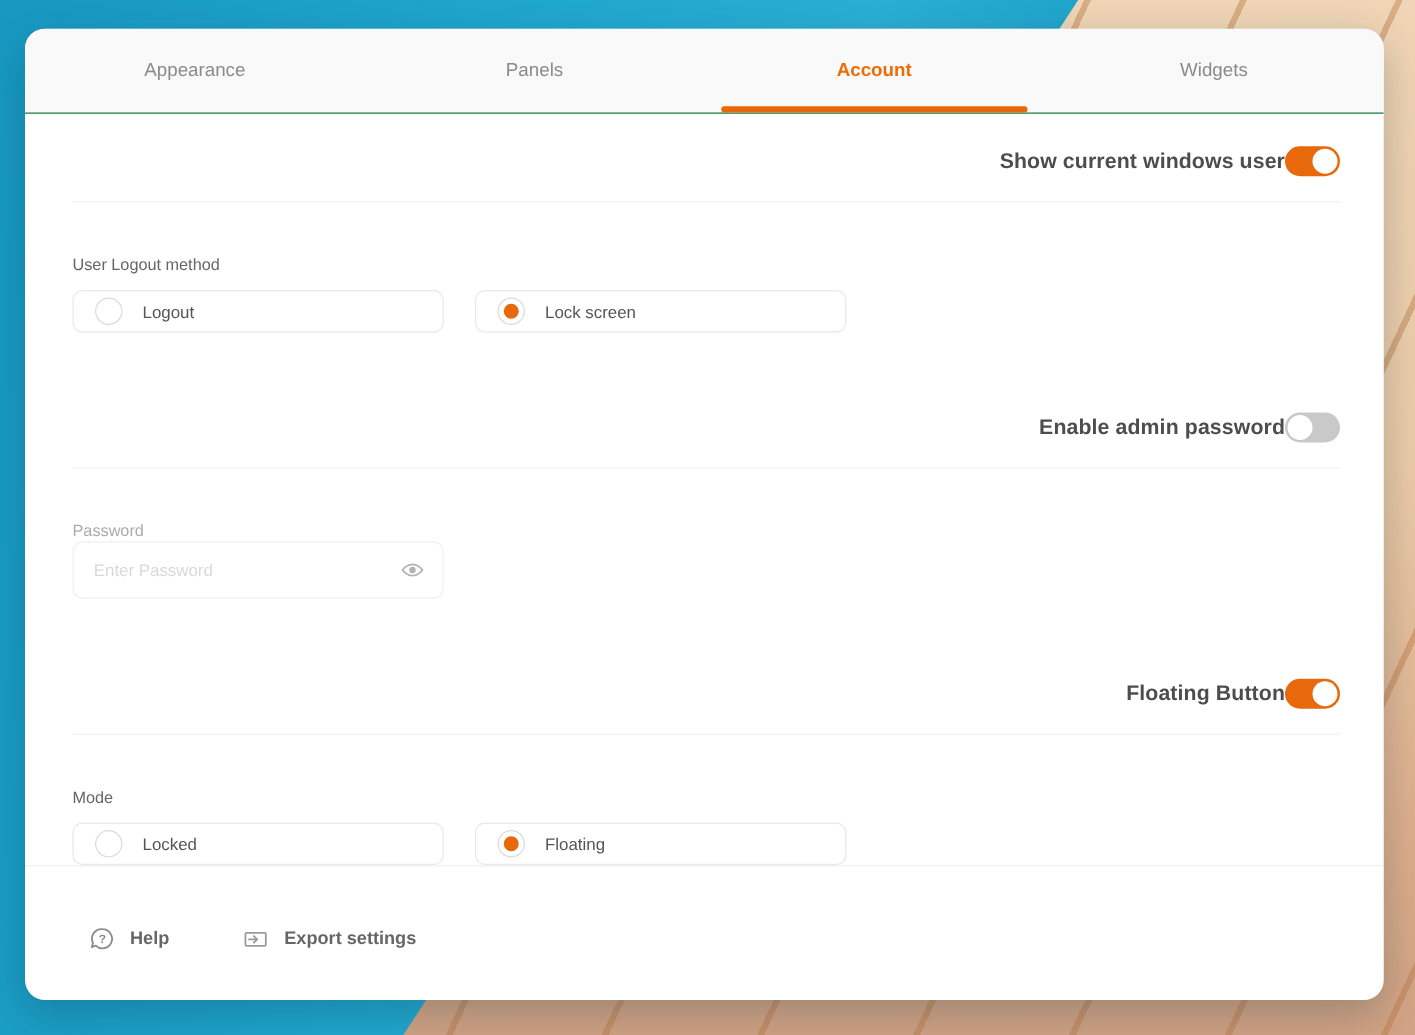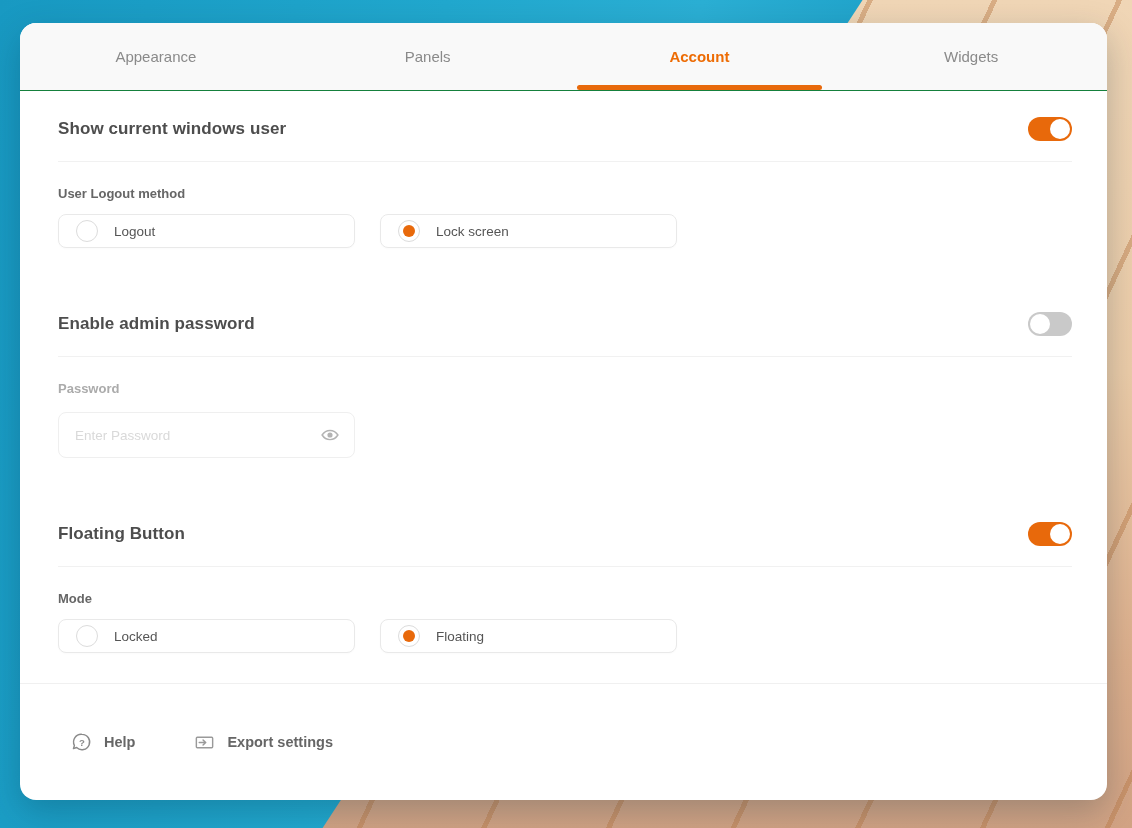--- a/index.html
+++ b/index.html
@@ -43,26 +43,26 @@
   .tab .underline {
     display:none; position:absolute; left:13px; right:13px; bottom:0;
     height:5px; border-radius:3px; background:#E8690B;
   }
   .tab.active .underline { display:block; }
 
   
   .content { flex:1; padding:0 35px 0 38px; }
 
   .section-row {
-    display:flex; align-items:center; justify-content:space-between;
+    display:flex; align-items:center; justify-content:flex-end;
     padding:26px 0 20px 0; border-bottom:1px solid #F1F1F1;
   }
   .section-title { font-size:17px; font-weight:700; color:#4D4D4D; letter-spacing:.1px; }
 
-  .group-label { margin-top:24px; font-size:13px; font-weight:700; color:#666; }
+  .group-label { margin-top:42px; font-size:13px; font-weight:400; color:#666; }
   .group-label.disabled { color:#ABABAB; }
 
   .card-row { display:flex; gap:25px; margin-top:13px; }
 
   .radio-card {
     width:297px; height:32px; background:#fff;
     border:1px solid #E9E9E9; border-radius:8px;
     display:flex; align-items:center; gap:16px; padding:16px 17px;
     box-shadow:0 1px 2px rgba(0,0,0,0.02); cursor:pointer;
   }
@@ -70,21 +70,21 @@
     width:22px; height:22px; border-radius:50%;
     border:1px solid #DCDCDC; background:#fff; position:relative; flex:0 0 22px;
   }
   .radio-circle.selected::after {
     content:""; position:absolute; inset:4px; border-radius:50%; background:#E8690B;
   }
   .radio-label { font-size:13.5px; color:#555; }
 
   .field-col { width:297px; }
   .input-wrap {
-    margin-top:16px; height:46px; border:1px solid #EFEFEF; border-radius:8px;
+    margin-top:1px; height:46px; border:1px solid #EFEFEF; border-radius:8px;
     display:flex; align-items:center; padding:0 14px 0 16px; background:#fff;
   }
   .input-wrap input {
     flex:1; border:none; outline:none; font-size:13.5px; color:#999; background:transparent;
     font-family:"Liberation Sans", sans-serif; min-width:0;
   }
   .input-wrap input::placeholder { color:#D9D9D9; }
   .eye { flex:0 0 20px; display:flex; align-items:center; cursor:pointer; }
 
   

